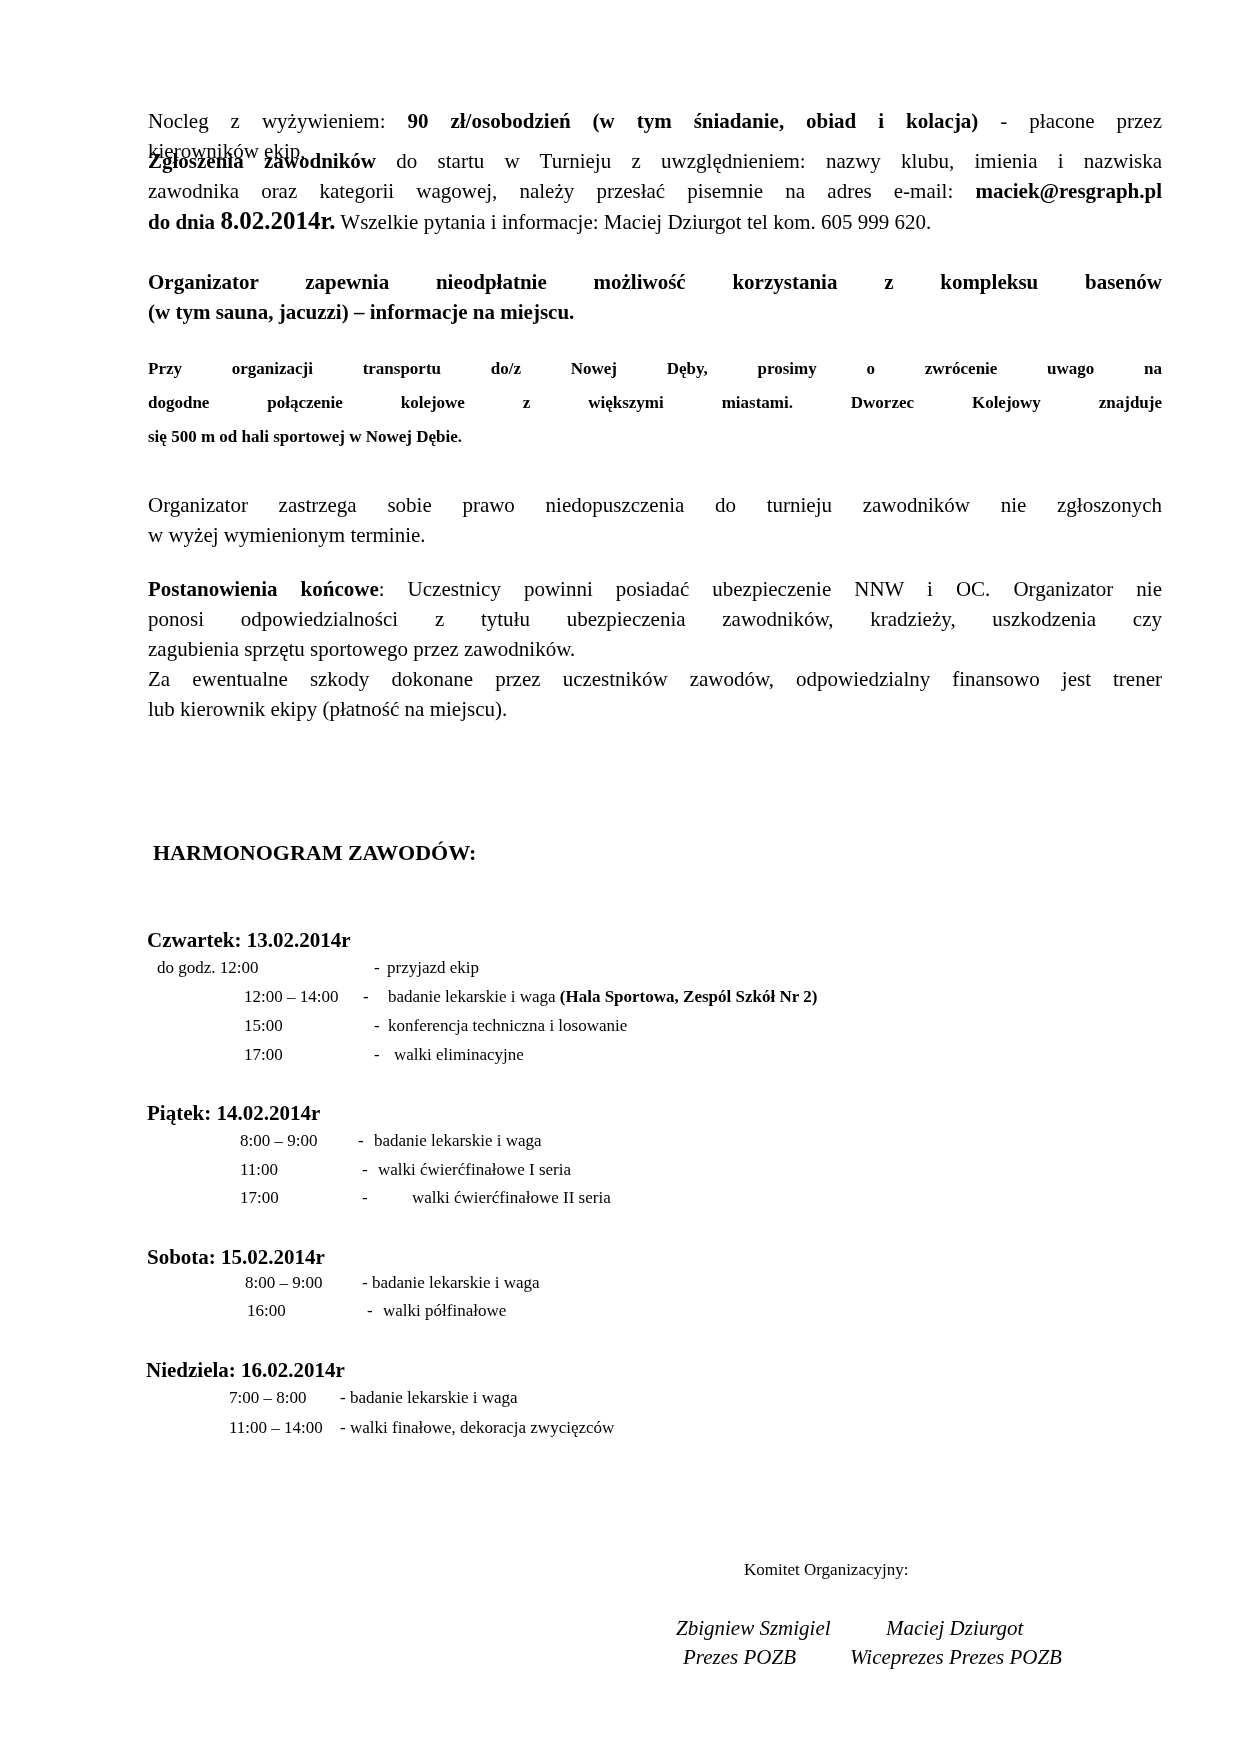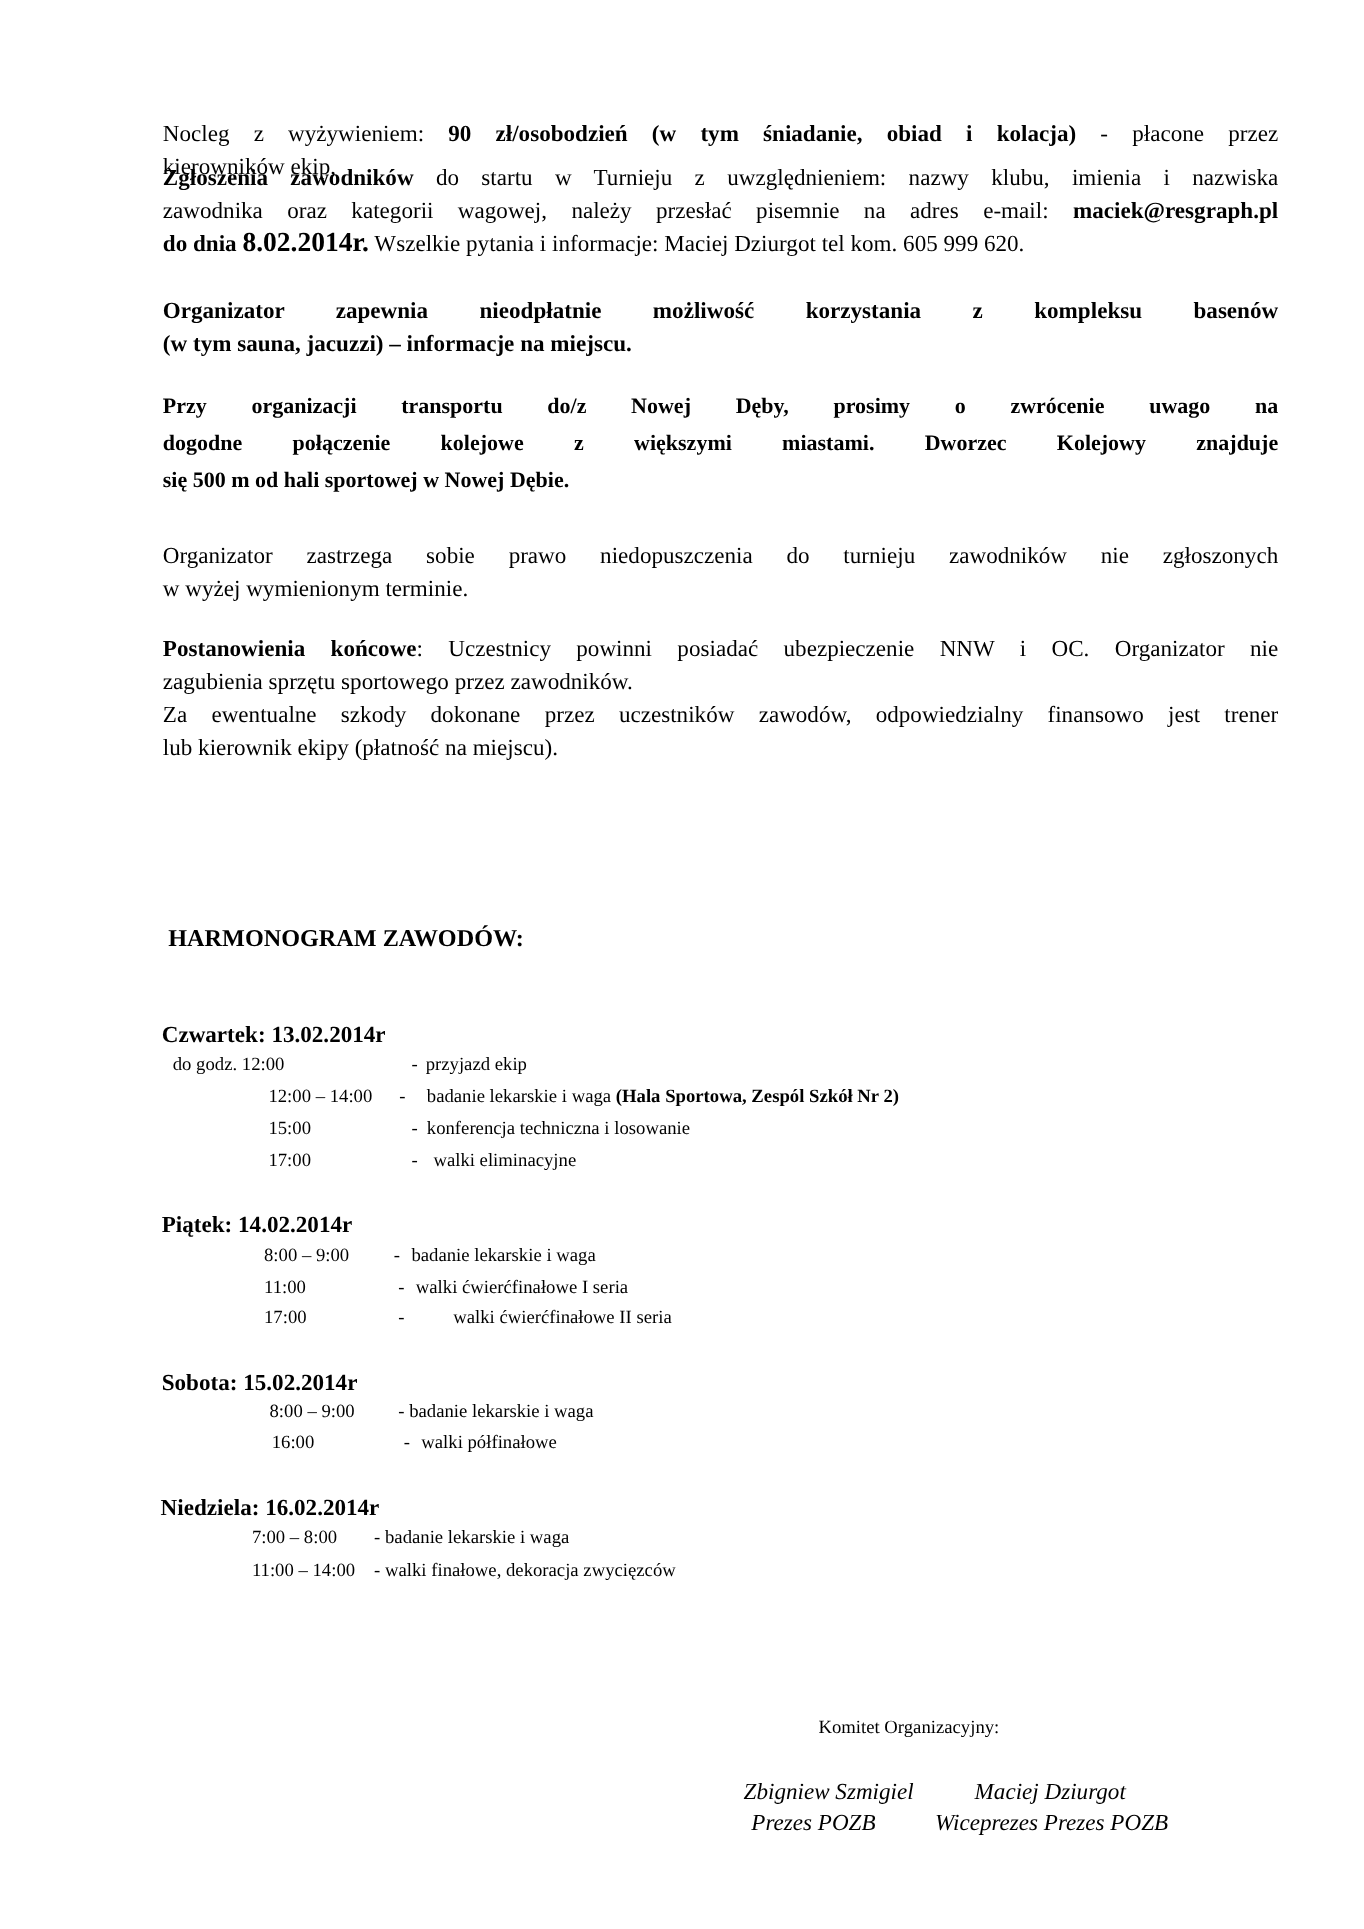--- a/index.html
+++ b/index.html
@@ -3,21 +3,21 @@
 <meta charset="utf-8">
 <style>
   html, body { margin: 0; padding: 0; background: #ffffff; }
   body { width: 1240px; height: 1754px; position: relative; overflow: hidden;
          font-family: "Liberation Serif", serif; color: #000; }
   .abs { position: absolute; white-space: nowrap; }
   .p { position: absolute; left: 148px; width: 1014px; font-size: 21px; line-height: 30px; text-align: justify; }
   .p .line { display: block; text-align: justify; text-align-last: justify; white-space: nowrap; }
   .p .line.last { text-align-last: left; }
   b { font-weight: bold; }
-  .big { font-size: 20px; line-height: 34px; font-weight: bold; }
+  .big { font-size: 17px; line-height: 34px; font-weight: bold; }
   .big .line { letter-spacing: 0; }
   .heading { font-size: 22px; font-weight: bold; }
   .day { font-size: 21px; font-weight: bold; }
   .row { font-size: 17px; }
   .sig { font-size: 21px; font-style: italic; }
   .sz { font-size: 25px; }
 </style>
 </head>
 <body>
 
@@ -43,20 +43,21 @@
   <span class="line last">się 500 m od hali sportowej w Nowej Dębie.</span>
 </div>
 
 <div class="p" style="top:490px;">
   <span class="line">Organizator zastrzega sobie prawo niedopuszczenia do turnieju zawodników nie zgłoszonych</span>
   <span class="line last">w wyżej wymienionym terminie.</span>
 </div>
 
 <div class="p" style="top:574px;">
   <span class="line"><b>Postanowienia końcowe</b><span>: Uczestnicy powinni posiadać ubezpieczenie NNW i OC. Organizator nie</span></span>
+  <span class="line">ponosi odpowiedzialności z tytułu ubezpieczenia zawodników, kradzieży, uszkodzenia czy</span>
   <span class="line last">zagubienia sprzętu sportowego przez zawodników.</span>
   <span class="line">Za ewentualne szkody dokonane przez uczestników zawodów, odpowiedzialny finansowo jest trener</span>
   <span class="line last">lub kierownik ekipy (płatność na miejscu).</span>
 </div>
 
 <div class="abs heading" style="left:153px; top:840px;">HARMONOGRAM ZAWODÓW:</div>
 
 <div class="abs day" style="left:147px; top:928px;">Czwartek:  13.02.2014r</div>
 <div class="abs row" style="left:157px; top:958px;">
   <span>do  godz. </span><span>12:00</span>

